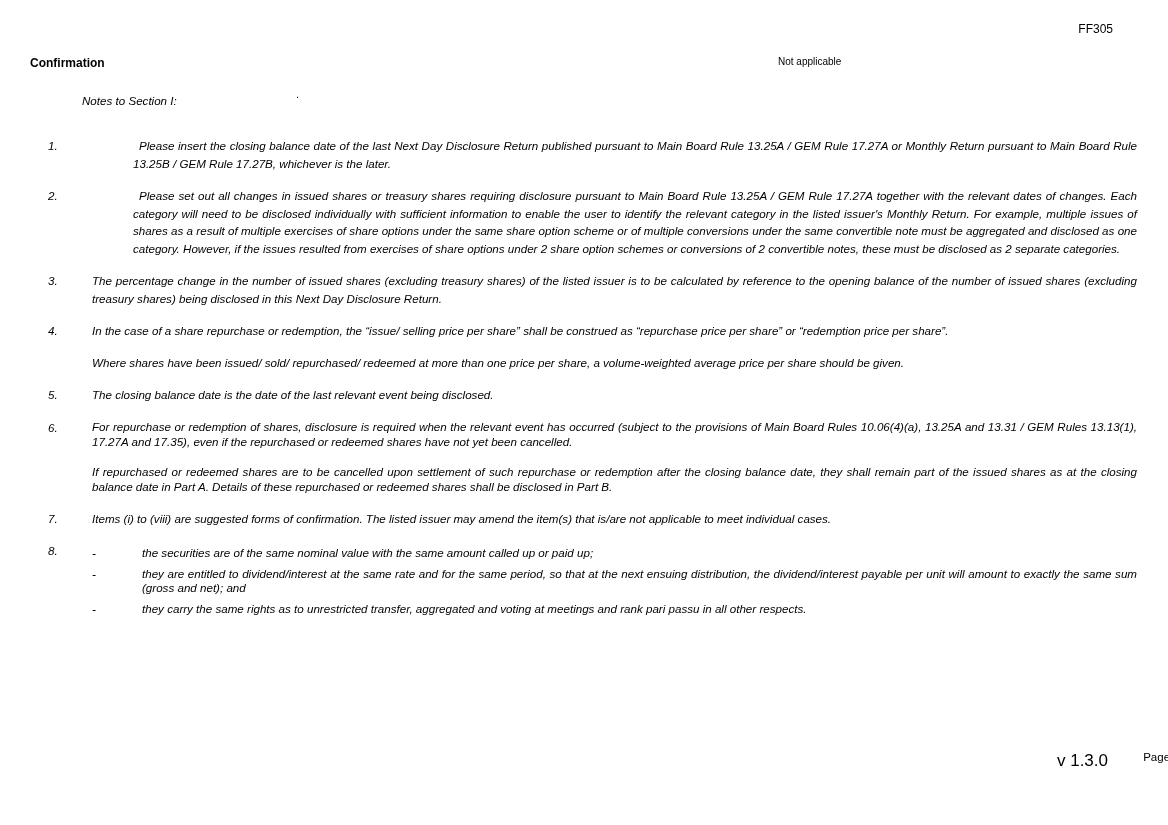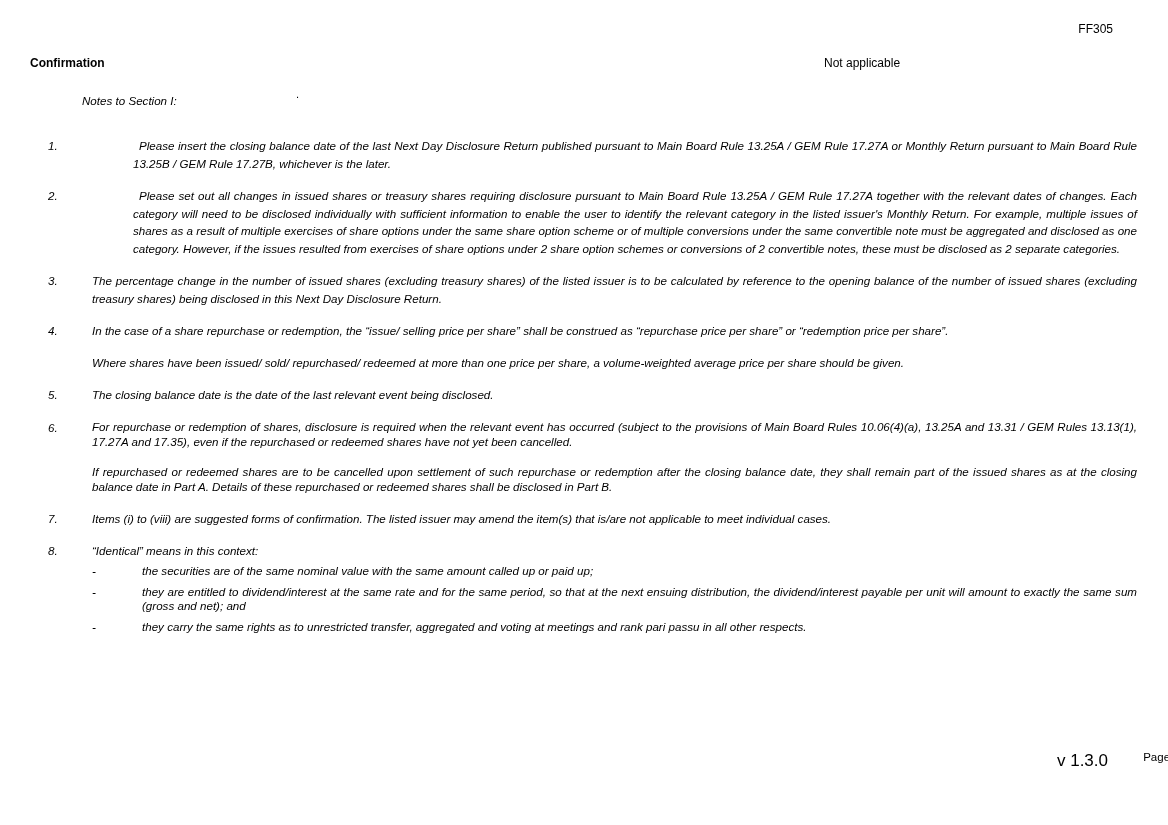--- a/index.html
+++ b/index.html
@@ -18,22 +18,22 @@
   }
   .form-code {
     position: absolute; top: 22px; right: 55px;
     font-size: 12px; font-style: normal; font-weight: 400;
   }
   .confirmation-label {
     position: absolute; top: 56px; left: 30px;
     font-size: 12px; font-weight: 700;
   }
   .confirmation-value {
-    position: absolute; top: 56px; left: 824px;
-    font-size: 12px; font-weight: 400;
+    position: absolute; top: 56px; left: 778px;
+    font-size: 10px; font-weight: 400;
   }
   .stray-mark {
     position: absolute; top: 88px; left: 296px;
     font-size: 11px; font-style: normal;
   }
   .notes-title {
     position: absolute; top: 94px; left: 42px;
     font-size: 11.6px; font-style: italic; margin-left: 40px;
   }
   .notes {
@@ -124,21 +124,20 @@
     <div class="note">
       <div class="note-num">7.</div>
       <div class="note-body">
         <p>Items (i) to (viii) are suggested forms of confirmation. The listed issuer may amend the item(s) that is/are not applicable to meet individual cases.</p>
       </div>
     </div>
 
     <div class="note">
       <div class="note-num">8.</div>
       <div class="note-body">
-        <p>“Identical” means in this context:</p>
         <div class="bullet first">
           <div class="bullet-dash">-</div>
           <div class="bullet-text">the securities are of the same nominal value with the same amount called up or paid up;</div>
         </div>
         <div class="bullet">
           <div class="bullet-dash">-</div>
           <div class="bullet-text">they are entitled to dividend/interest at the same rate and for the same period, so that at the next ensuing distribution, the dividend/interest payable per unit will  amount to exactly the same sum (gross and net); and</div>
         </div>
         <div class="bullet">
           <div class="bullet-dash">-</div>

